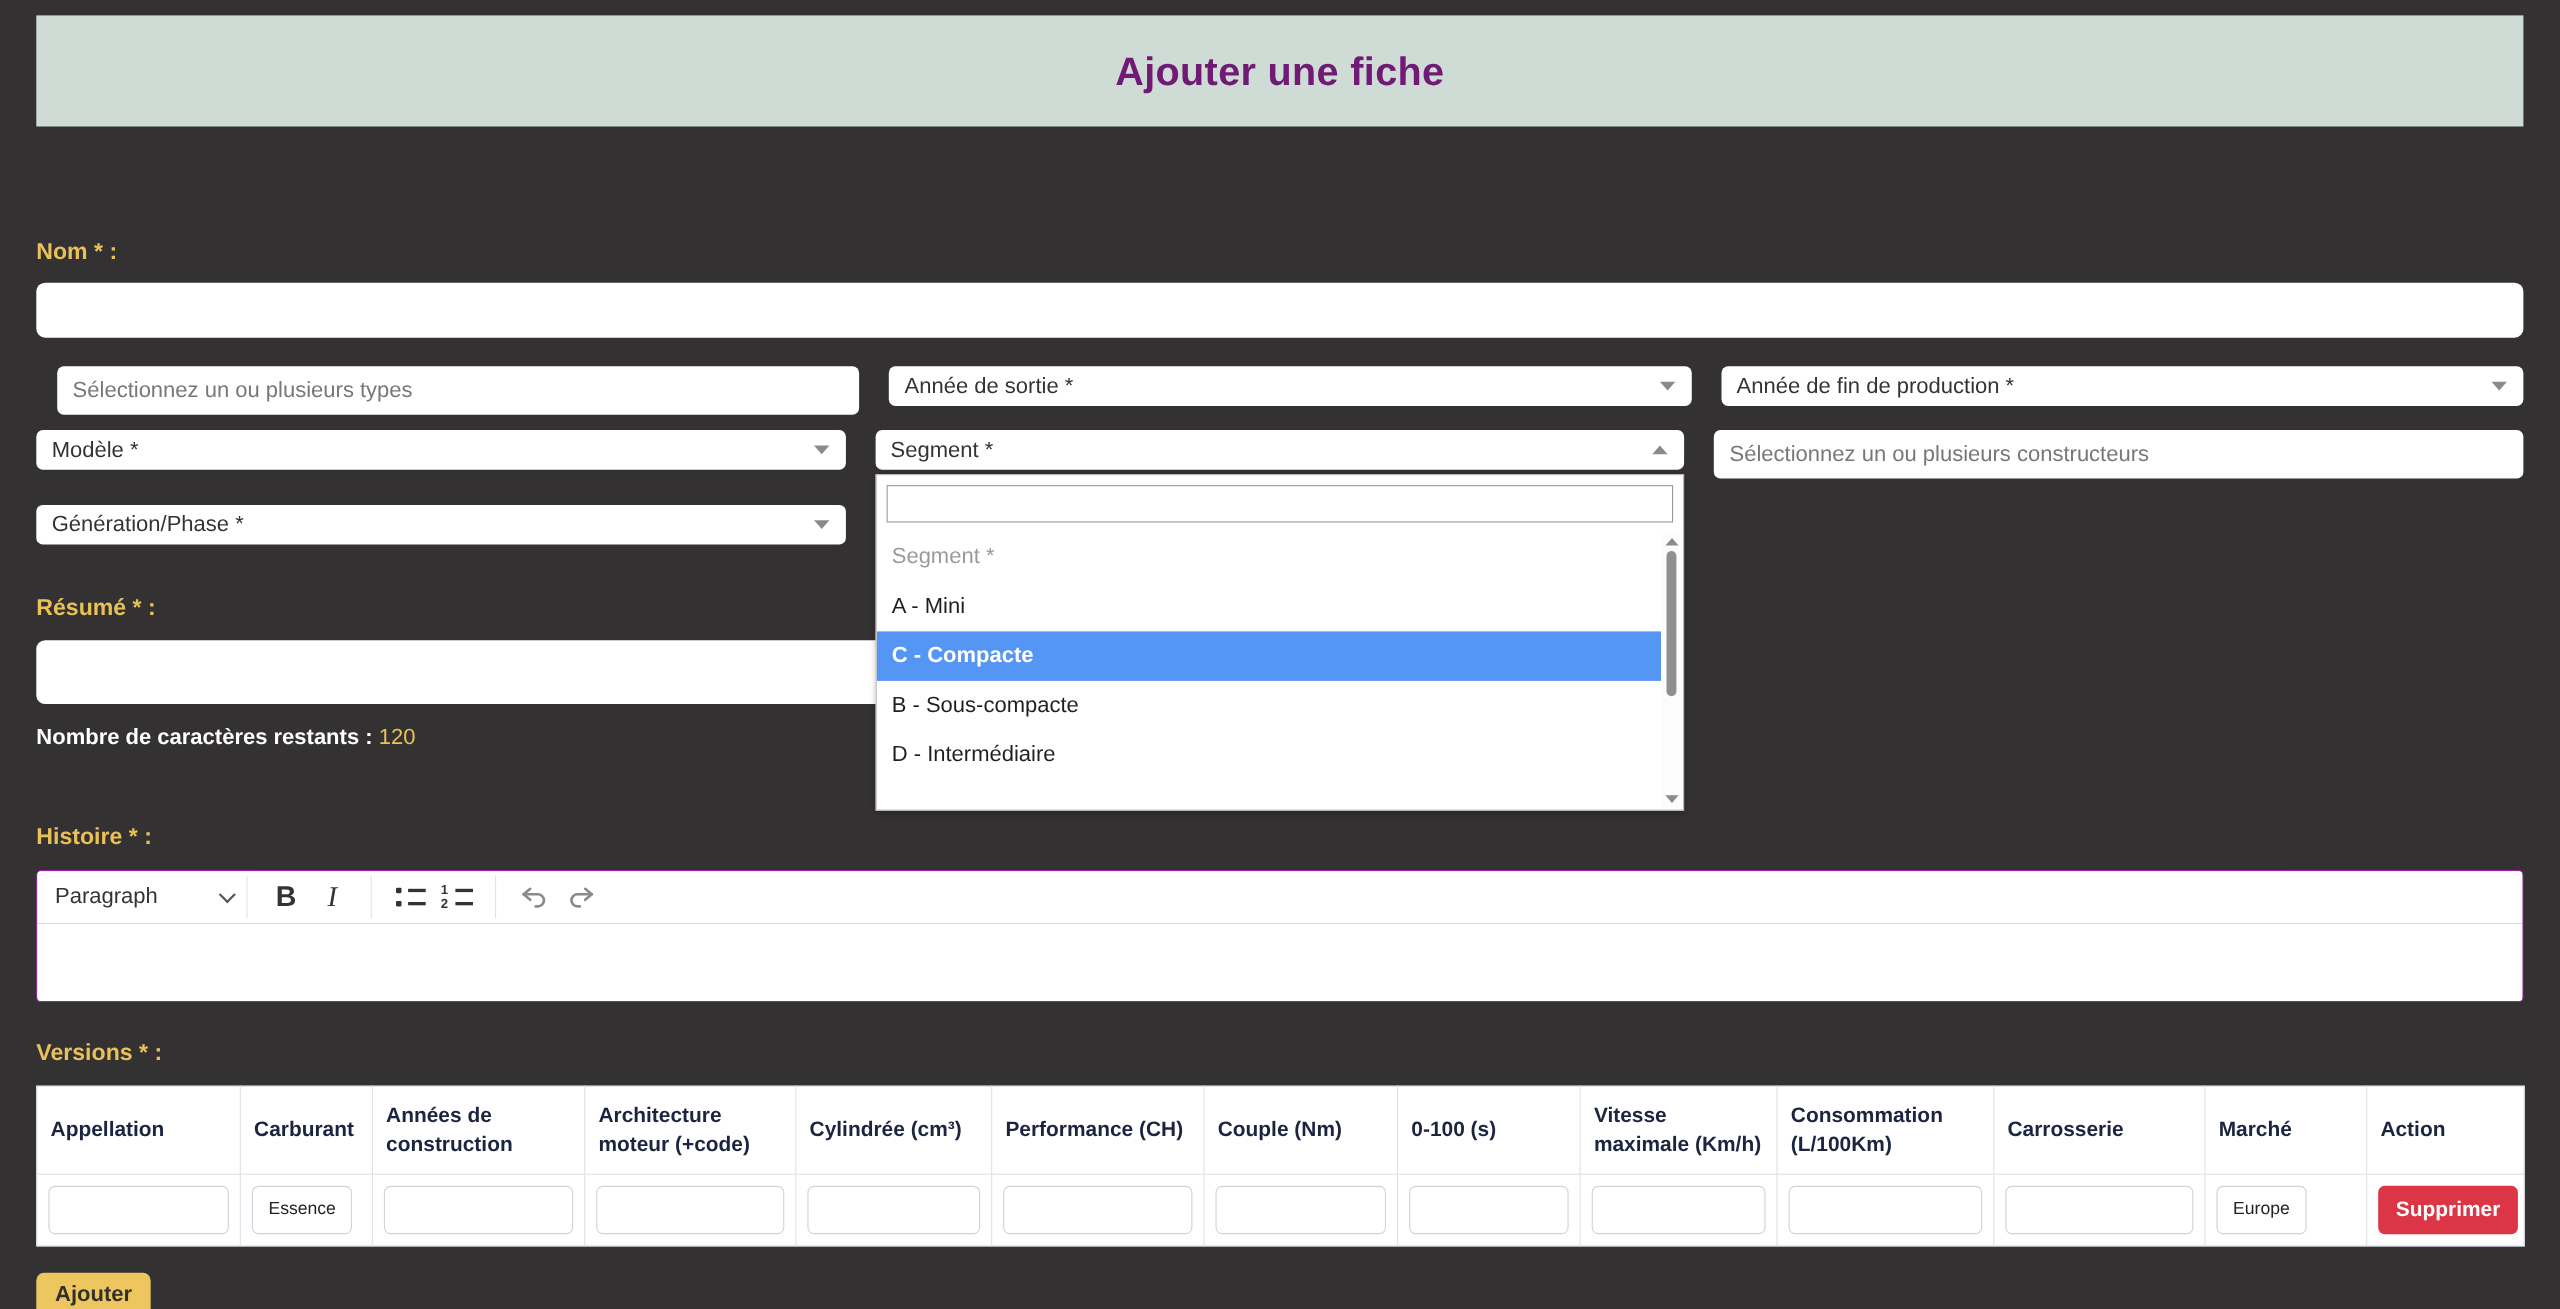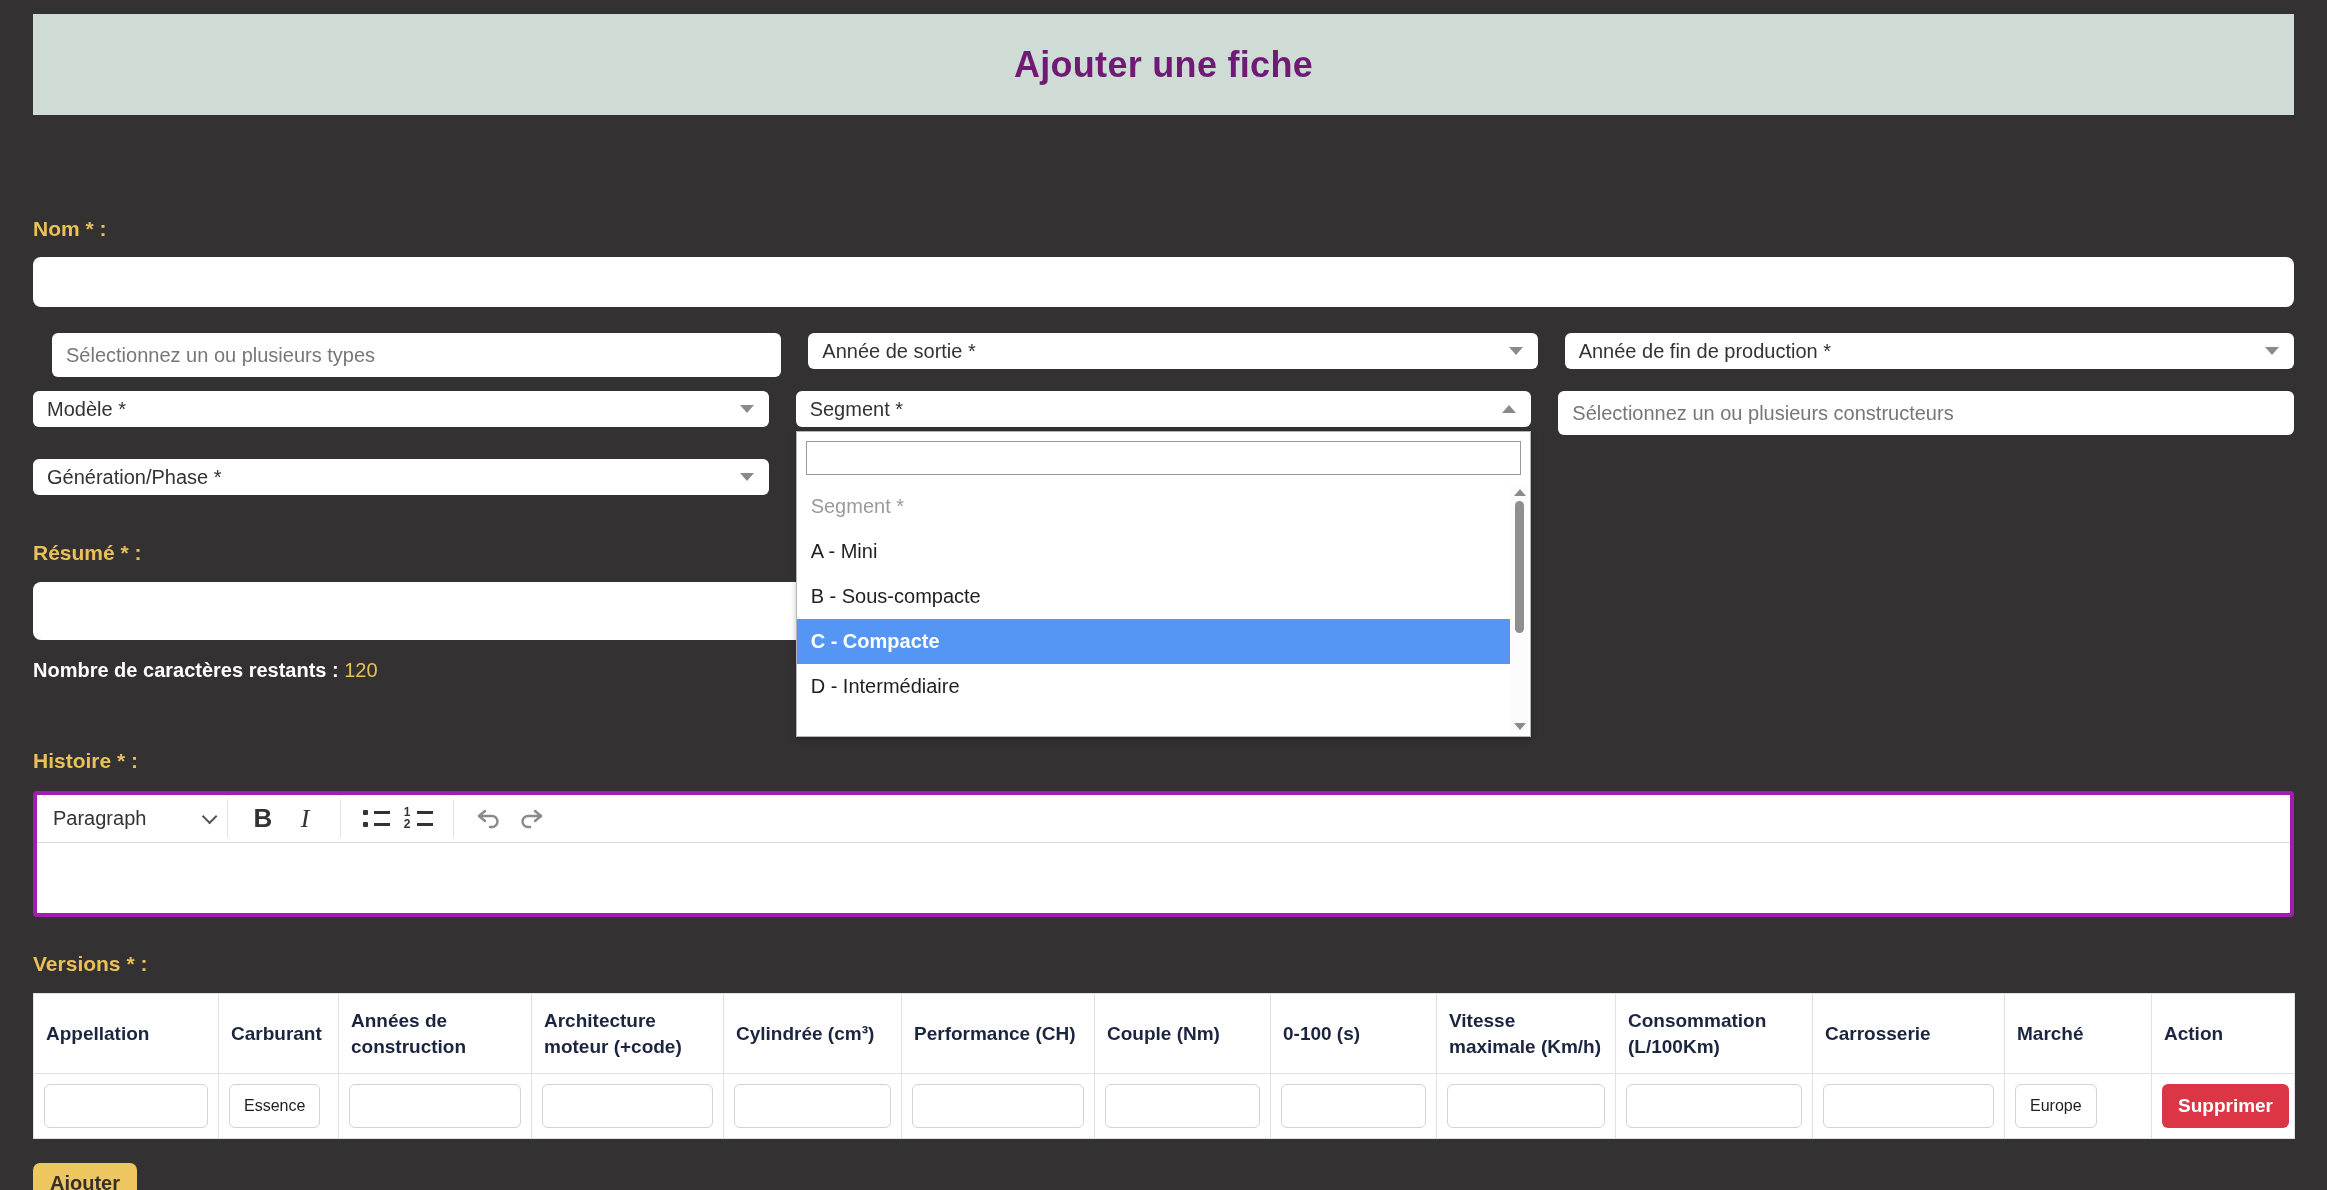--- a/index.html
+++ b/index.html
@@ -83,21 +83,21 @@
   .resume-area {
     margin-top: 17px; width: 1493px; height: 58px;
     background: #fff; border: none; border-radius: 8px;
     font-size: 20px; padding: 10px 14px; resize: none; display: block; color: #333;
   }
   .chars-line { margin-top: 19px; color: #fff; font-size: 20px; font-weight: bold; }
   .chars-line .count { color: #e9c158; font-weight: normal; }
 
   
   .lbl-histoire { margin-top: 67px; }
-  .editor { margin-top: 18px; border: 4px solid #a21caf; border-radius: 4px; background: #fff; }
+  .editor { margin-top: 18px; border: 1px solid #a21caf; border-radius: 4px; background: #fff; }
   .toolbar {
     height: 48px; border-bottom: 1px solid #dcdcdc; border-radius: 4px 4px 0 0;
     display: flex; align-items: center; padding: 0 6px 0 16px; background: #fff;
   }
   .tb-sep { width: 1px; align-self: stretch; margin: 4px 14px; background: #e3e3e3; }
   .para-btn { width: 160px; display: flex; align-items: center; justify-content: space-between; cursor: pointer; height: 40px; }
   .para-btn .para-label { font-size: 20px; color: #333; }
   .chev { width: 11px; height: 11px; border-right: 2px solid #555; border-bottom: 2px solid #555; transform: rotate(45deg) translateY(-3px); }
   .tb-btn { width: 42px; height: 40px; display: flex; align-items: center; justify-content: center; border-radius: 4px; cursor: pointer; background: transparent; border: none; }
   .btn-bold { font-size: 26px; font-weight: bold; color: #333; font-family: "Liberation Sans", sans-serif; }
@@ -180,22 +180,22 @@
       <div class="select">
         <span>Segment *</span>
         <span class="tri tri-up"></span>
       </div>
 
       <div class="dropdown-panel">
         <input class="dropdown-search" type="text" value="" style="">
         <div class="options">
           <div class="option muted">Segment *</div>
           <div class="option">A - Mini</div>
+          <div class="option highlighted">C - Compacte</div>
           <div class="option">B - Sous-compacte</div>
-          <div class="option highlighted">C - Compacte</div>
           <div class="option">D - Intermédiaire</div>
         </div>
         <div class="vscrollbar">
           <div class="sb-btn sb-up">
               <span class="sb-tri-up"></span>
             </div>
           <div class="sb-thumb"></div>
           <div class="sb-btn sb-down">
               <span class="sb-tri-down"></span>
             </div>

